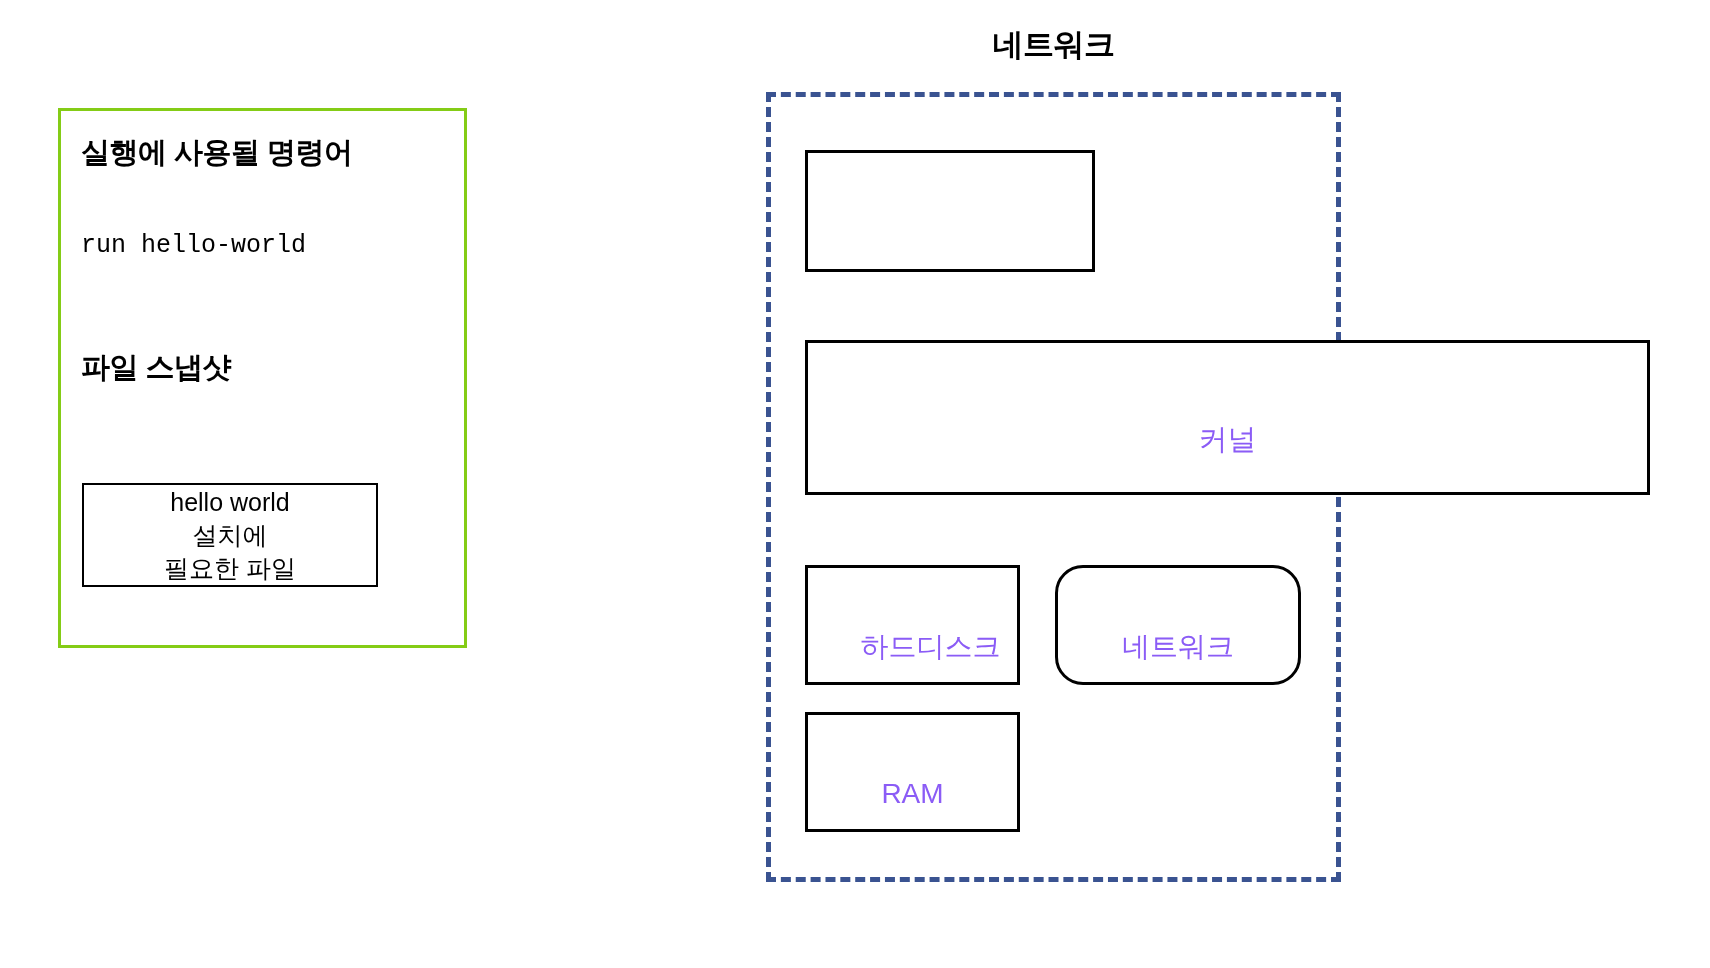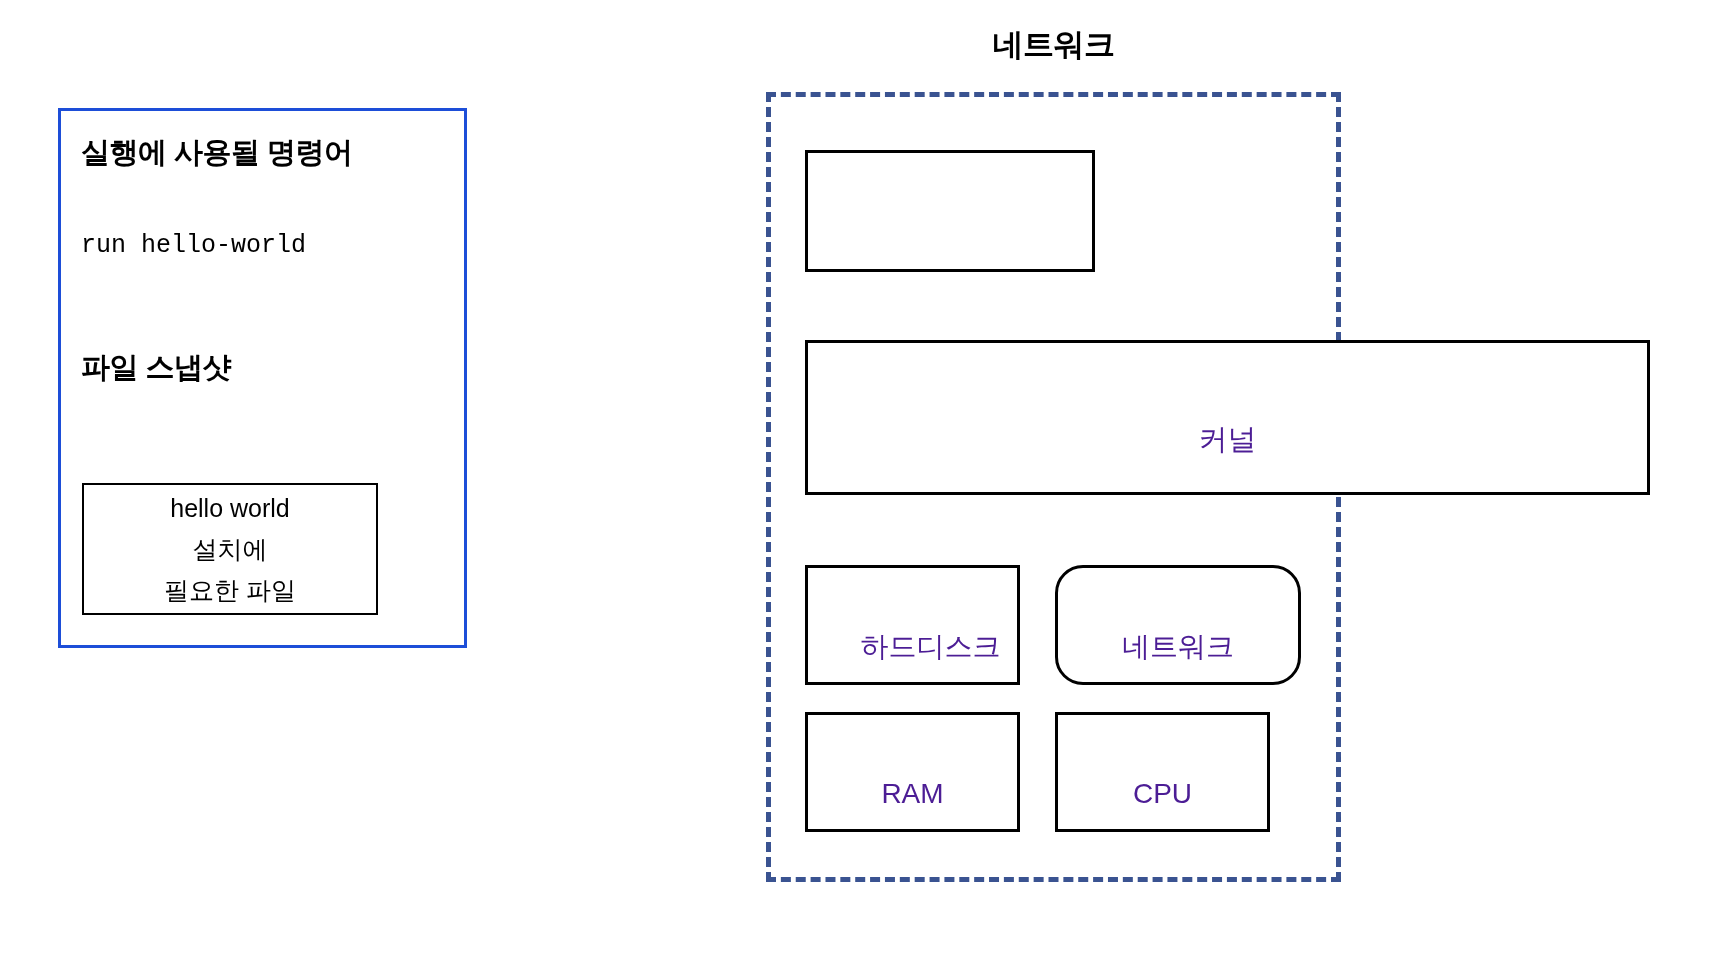--- a/index.html
+++ b/index.html
@@ -35,21 +35,21 @@
   #title-image  { left: 58px;  top: 28px; width: 409px; }
   #title-container { left: 766px; top: 28px; width: 575px; }
 
   
   #image-panel {
     position: absolute;
     left: 58px;
     top: 108px;
     width: 409px;
     height: 540px;
-    border: 3px solid #1d4ed8;
+    border: 3px solid #84cc16;
     box-sizing: border-box;
     background: #ffffff;
   }
   .panel-heading {
     position: absolute;
     font-weight: bold;
     font-size: 29px;
     line-height: 1.15;
     letter-spacing: -0.5px;
     white-space: nowrap;
@@ -65,29 +65,29 @@
     white-space: nowrap;
     color: #000000;
   }
   #cmd-value { left: 20px; top: 120px; font-family: Liberation Mono, monospace; }
 
   #snapshot-box {
     position: absolute;
     left: 21px;
     top: 372px;
     width: 296px;
-    height: 132px;
+    height: 104px;
     border: 2px solid #000000;
     box-sizing: border-box;
     background: #ffffff;
     display: flex;
     flex-direction: column;
     align-items: center;
     justify-content: center;
-    gap: 9px;
+    gap: 1px;
   }
   #snapshot-box .snap-line {
     font-size: 25px;
     line-height: 1.28;
     text-align: center;
     white-space: nowrap;
     color: #000000;
   }
 
   
@@ -108,21 +108,21 @@
     box-sizing: border-box;
     background: #ffffff;
     display: flex;
     align-items: center;
     justify-content: center;
   }
   .solid-box > .box-label {
     font-size: 28px;
     line-height: 1.2;
     white-space: nowrap;
-    color: #4c1d95;
+    color: #8b5cf6;
     margin-top: 44px;
   }
 
   #app-box    { left: 805px;  top: 150px; width: 290px; height: 122px; }
 
   #kernel-box { left: 805px;  top: 340px; width: 845px; height: 155px; }
   #kernel-box > .box-label { font-size: 29px; }
 
   #harddisk-box { left: 805px;  top: 565px; width: 215px; height: 120px; padding-left: 36px; }
   #network-box  { left: 1055px; top: 565px; width: 246px; height: 120px; border-radius: 28px; }
@@ -168,17 +168,14 @@
   </div>
 
   <div class="solid-box" id="network-box">
     <span class="box-label">네트워크</span>
   </div>
 
   <div class="solid-box" id="ram-box">
     <span class="box-label">RAM</span>
   </div>
 
-  <div class="solid-box" id="cpu-box">
-    <span class="box-label">CPU</span>
-  </div>
 
 </div>
 
 </body></html>

